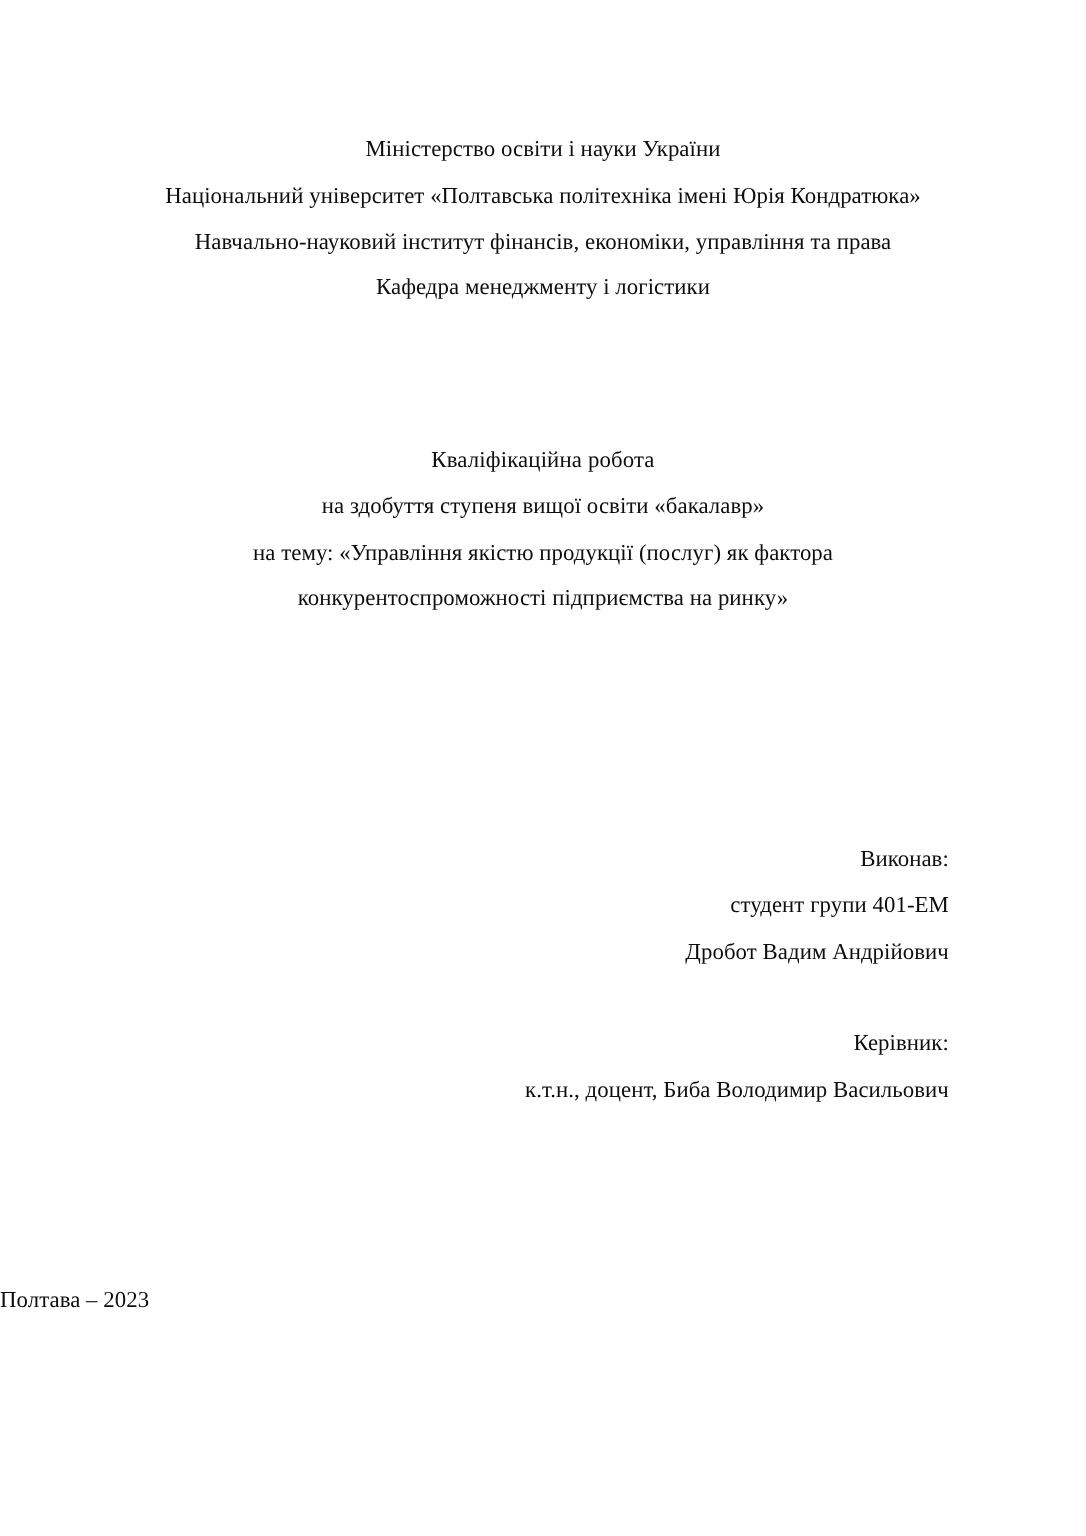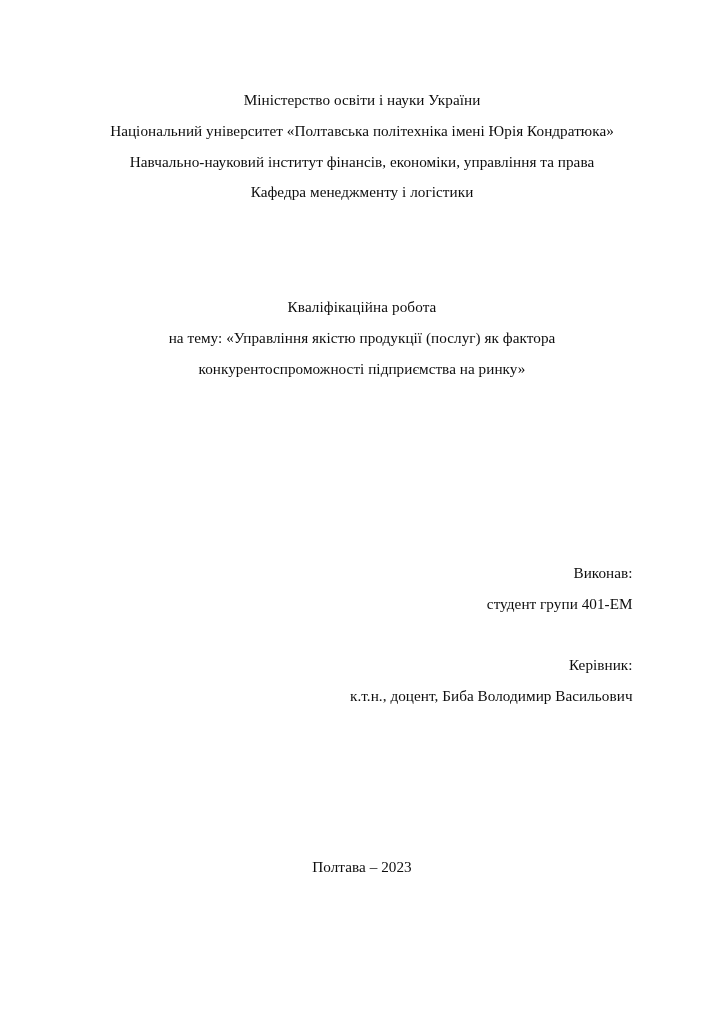--- a/index.html
+++ b/index.html
@@ -63,44 +63,46 @@
   .author-block .spacer {
     height: 30.8px;
   }
 
   
   .footer-block {
     position: absolute;
     top: 852px;
     left: 0;
     right: 0;
-    text-align: center;
+    text-align: left;
   }
 </style>
 </head>
 <body>
 
 <div class="page">
 
   <div class="header-block">
     <div class="line">Міністерство освіти і науки України</div>
     <div class="line">Національний університет «Полтавська політехніка імені Юрія Кондратюка»</div>
     <div class="line">Навчально-науковий інститут фінансів, економіки, управління та права</div>
     <div class="line">Кафедра менеджменту і логістики</div>
   </div>
 
   <div class="title-block">
     <div class="line work-type">Кваліфікаційна робота</div>
+    <div class="line">на здобуття ступеня вищої освіти «бакалавр»</div>
     <div class="line">на тему: «Управління якістю продукції (послуг) як фактора</div>
     <div class="line">конкурентоспроможності підприємства на ринку»</div>
   </div>
 
   <div class="author-block">
     <div class="line">Виконав:</div>
     <div class="line">студент групи 401-ЕМ</div>
+    <div class="line">Дробот Вадим Андрійович</div>
     <div class="spacer"></div>
     <div class="line">Керівник:</div>
     <div class="line">к.т.н., доцент, Биба Володимир Васильович</div>
   </div>
 
   <div class="footer-block">
     <div class="line">Полтава – 2023</div>
   </div>
 
 </div>

